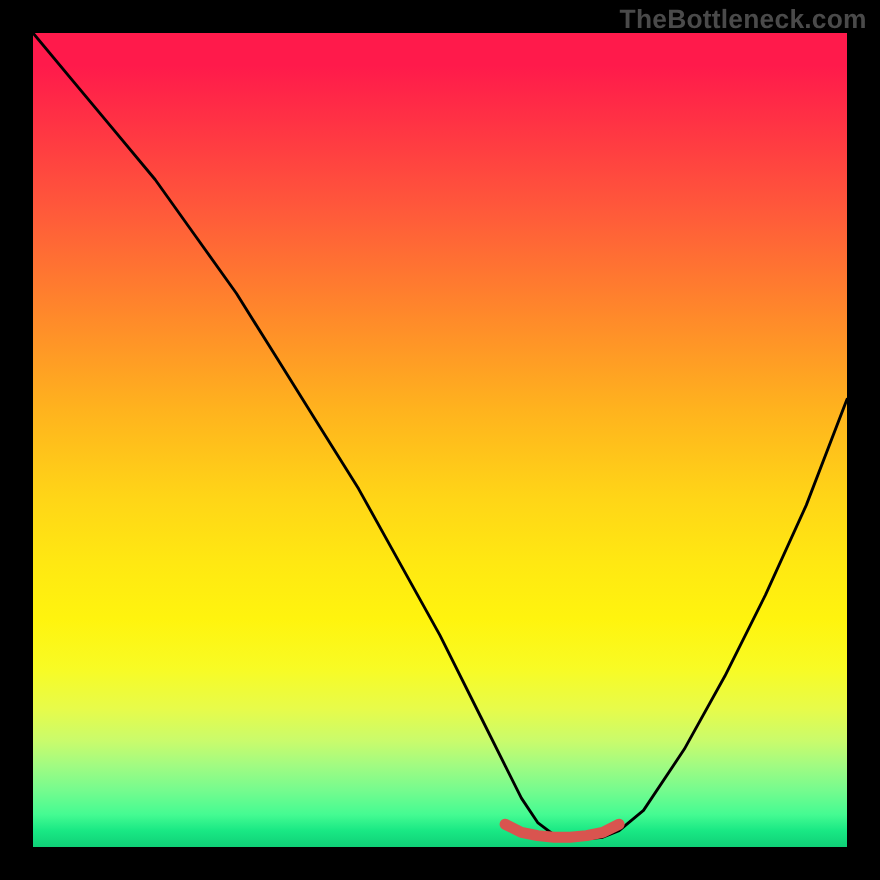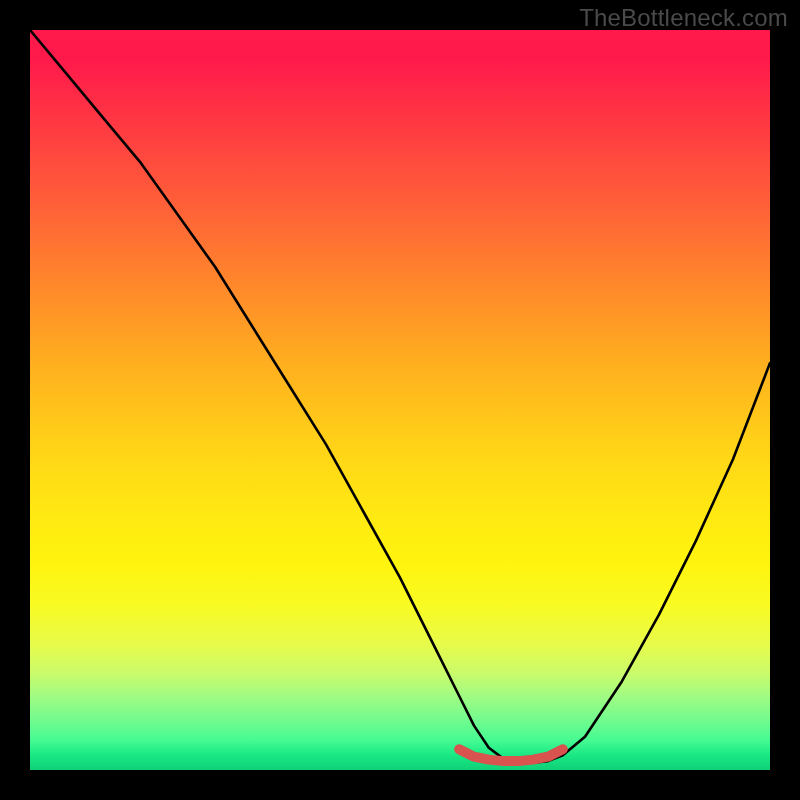--- a/index.html
+++ b/index.html
@@ -16,21 +16,21 @@
     width: 800px;
     height: 800px;
     background: #000;
   }
   .watermark {
     position: absolute;
     top: 4px;
     right: 12px;
     color: #4a4a4a;
     font-size: 24px;
-    font-weight: 400;
+    font-weight: 700;
     letter-spacing: 0.2px;
     z-index: 50;
   }
   .plot-area {
     position: absolute;
     left: 30px;
     top: 30px;
     width: 740px;
     height: 740px;
     overflow: hidden;

